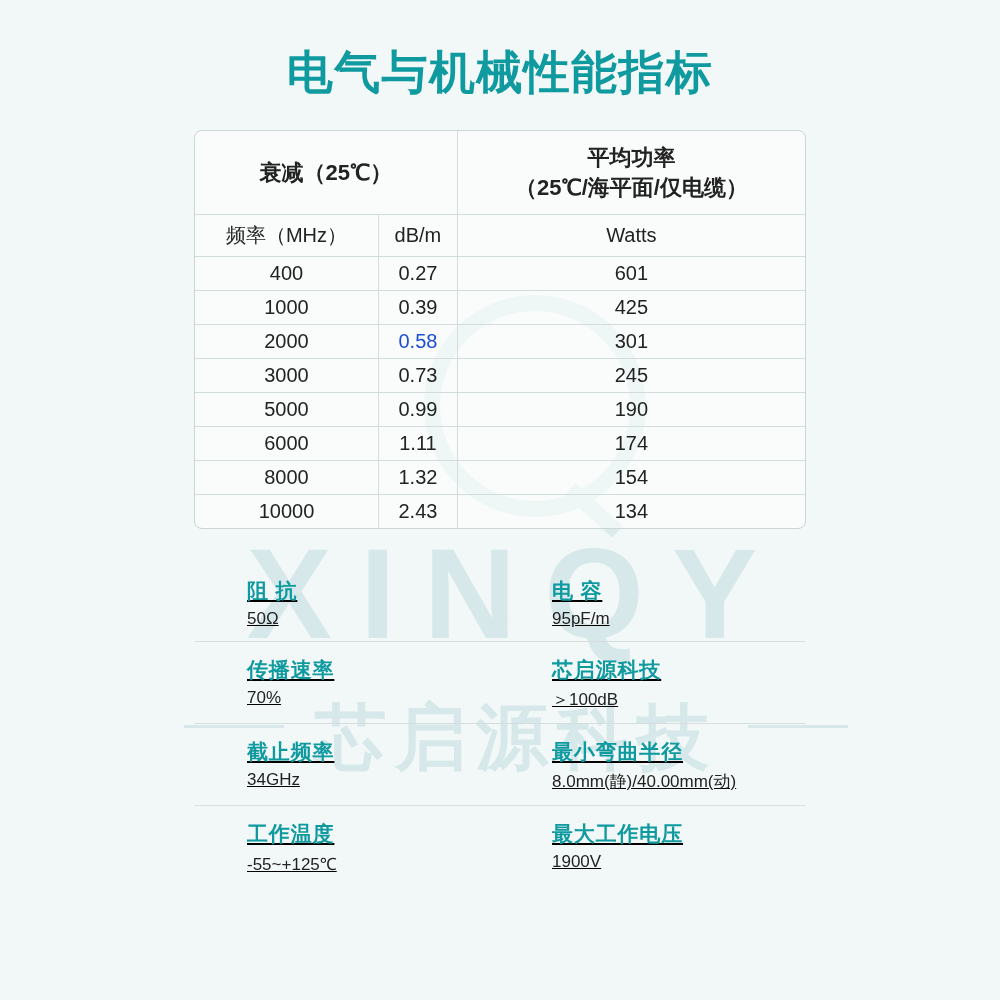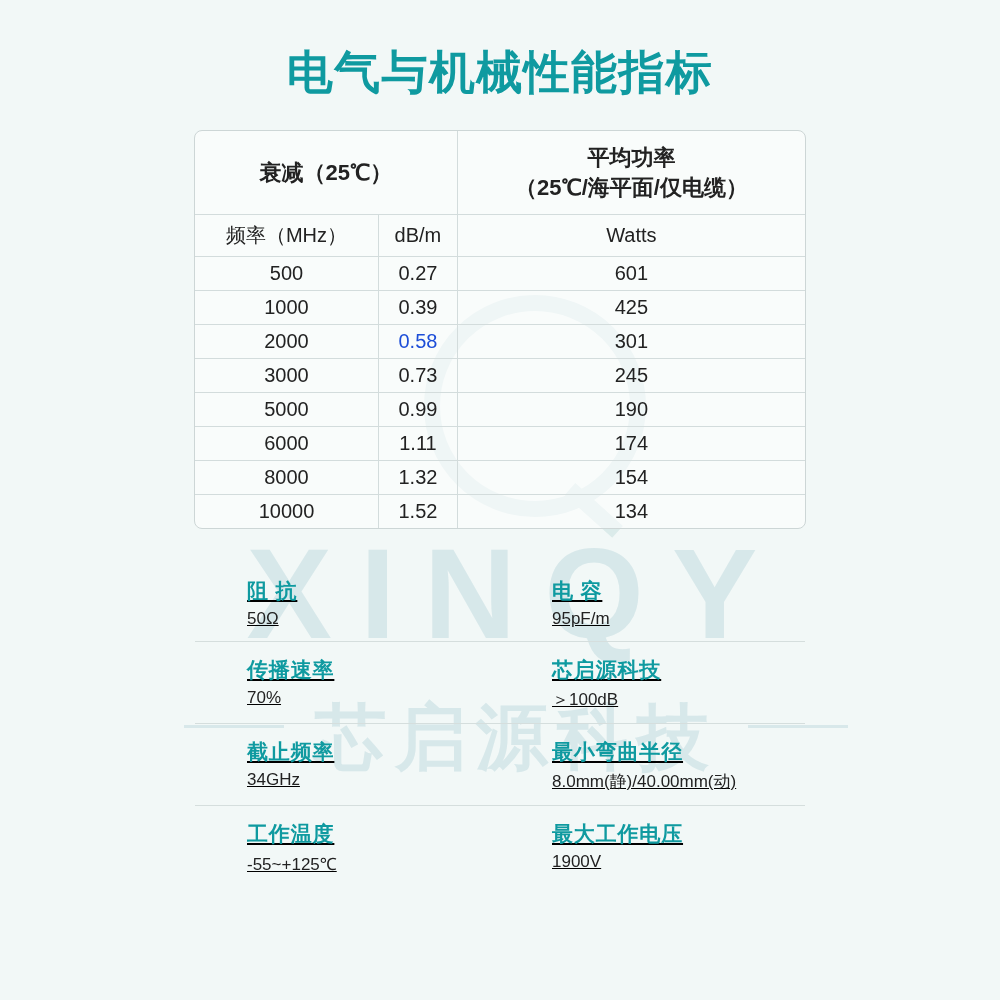--- a/index.html
+++ b/index.html
@@ -184,21 +184,21 @@
             <div>（25℃/海平面/仅电缆）</div>
           </th>
         </tr>
         <tr>
           <th class="hdr-sub">频率（MHz）</th>
           <th class="hdr-sub">dB/m</th>
           <th class="hdr-sub">Watts</th>
         </tr>
 
         <tr>
-          <td>500</td>
+          <td>400</td>
           <td>0.27</td>
           <td>601</td>
         </tr>
         <tr>
           <td>1000</td>
           <td>0.39</td>
           <td>425</td>
         </tr>
         <tr>
           <td>2000</td>
@@ -220,21 +220,21 @@
           <td>1.11</td>
           <td>174</td>
         </tr>
         <tr>
           <td>8000</td>
           <td>1.32</td>
           <td>154</td>
         </tr>
         <tr>
           <td>10000</td>
-          <td>1.52</td>
+          <td>2.43</td>
           <td>134</td>
         </tr>
       </tbody>
     </table>
   </div>
 
   <div class="specs">
 
     <div class="spec-row first">
       <div class="spec-cell">

